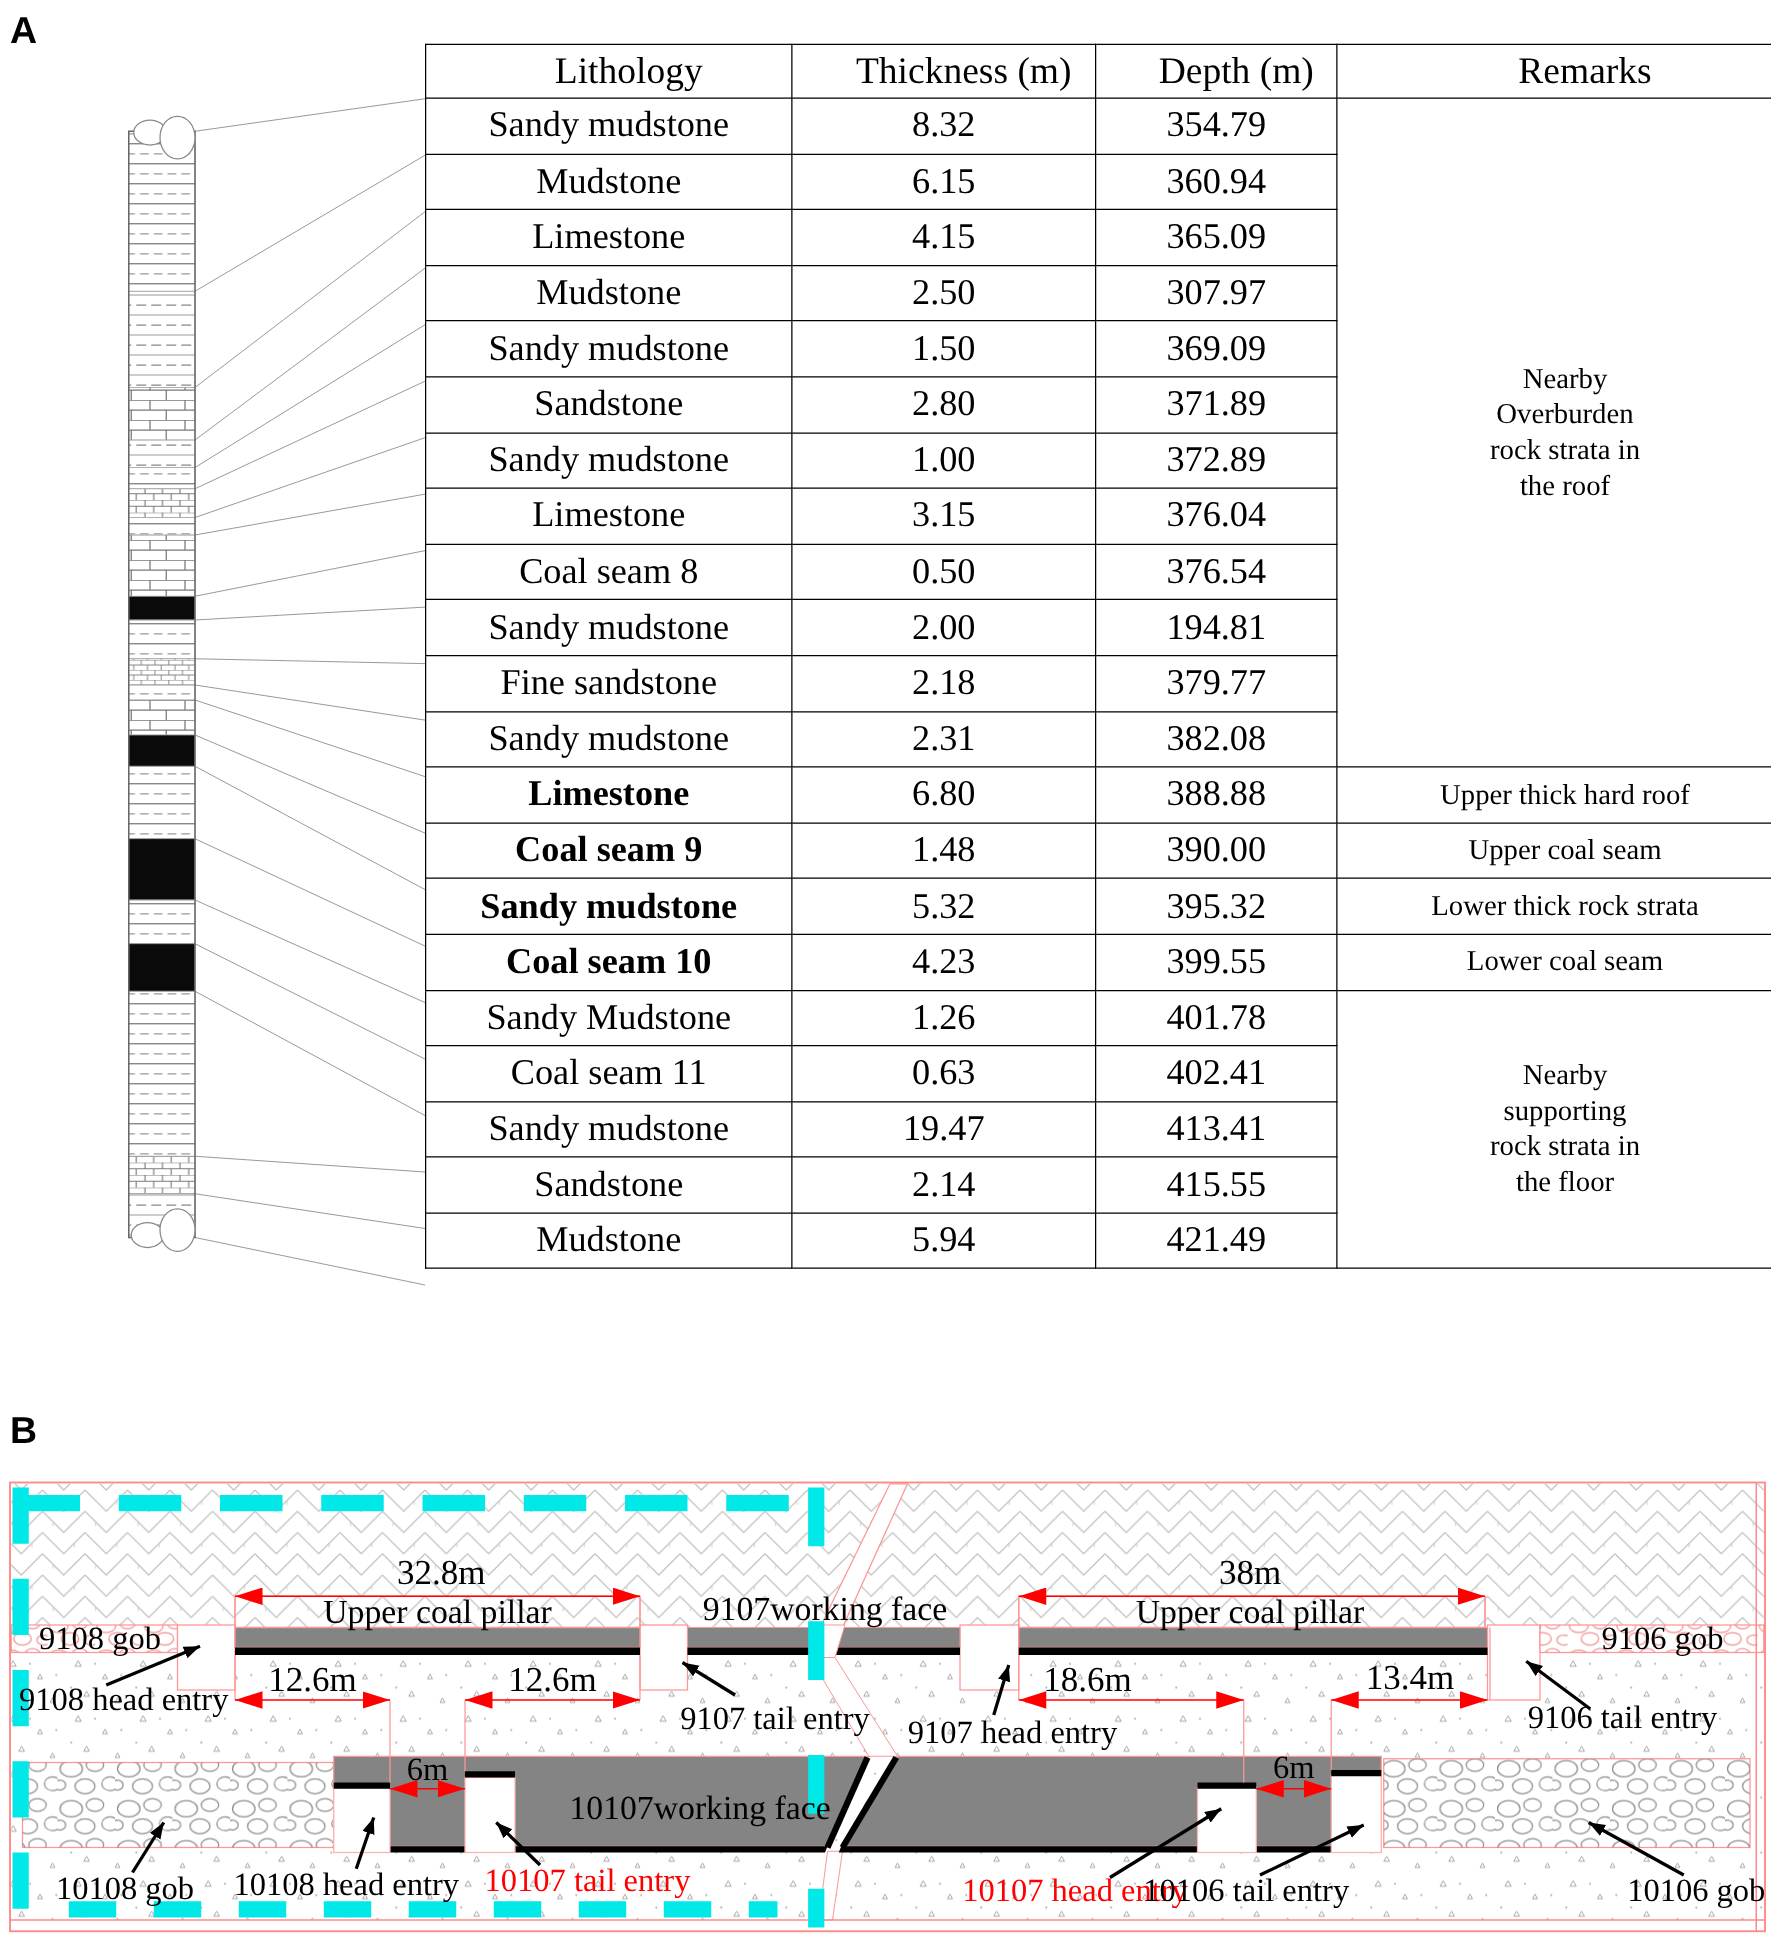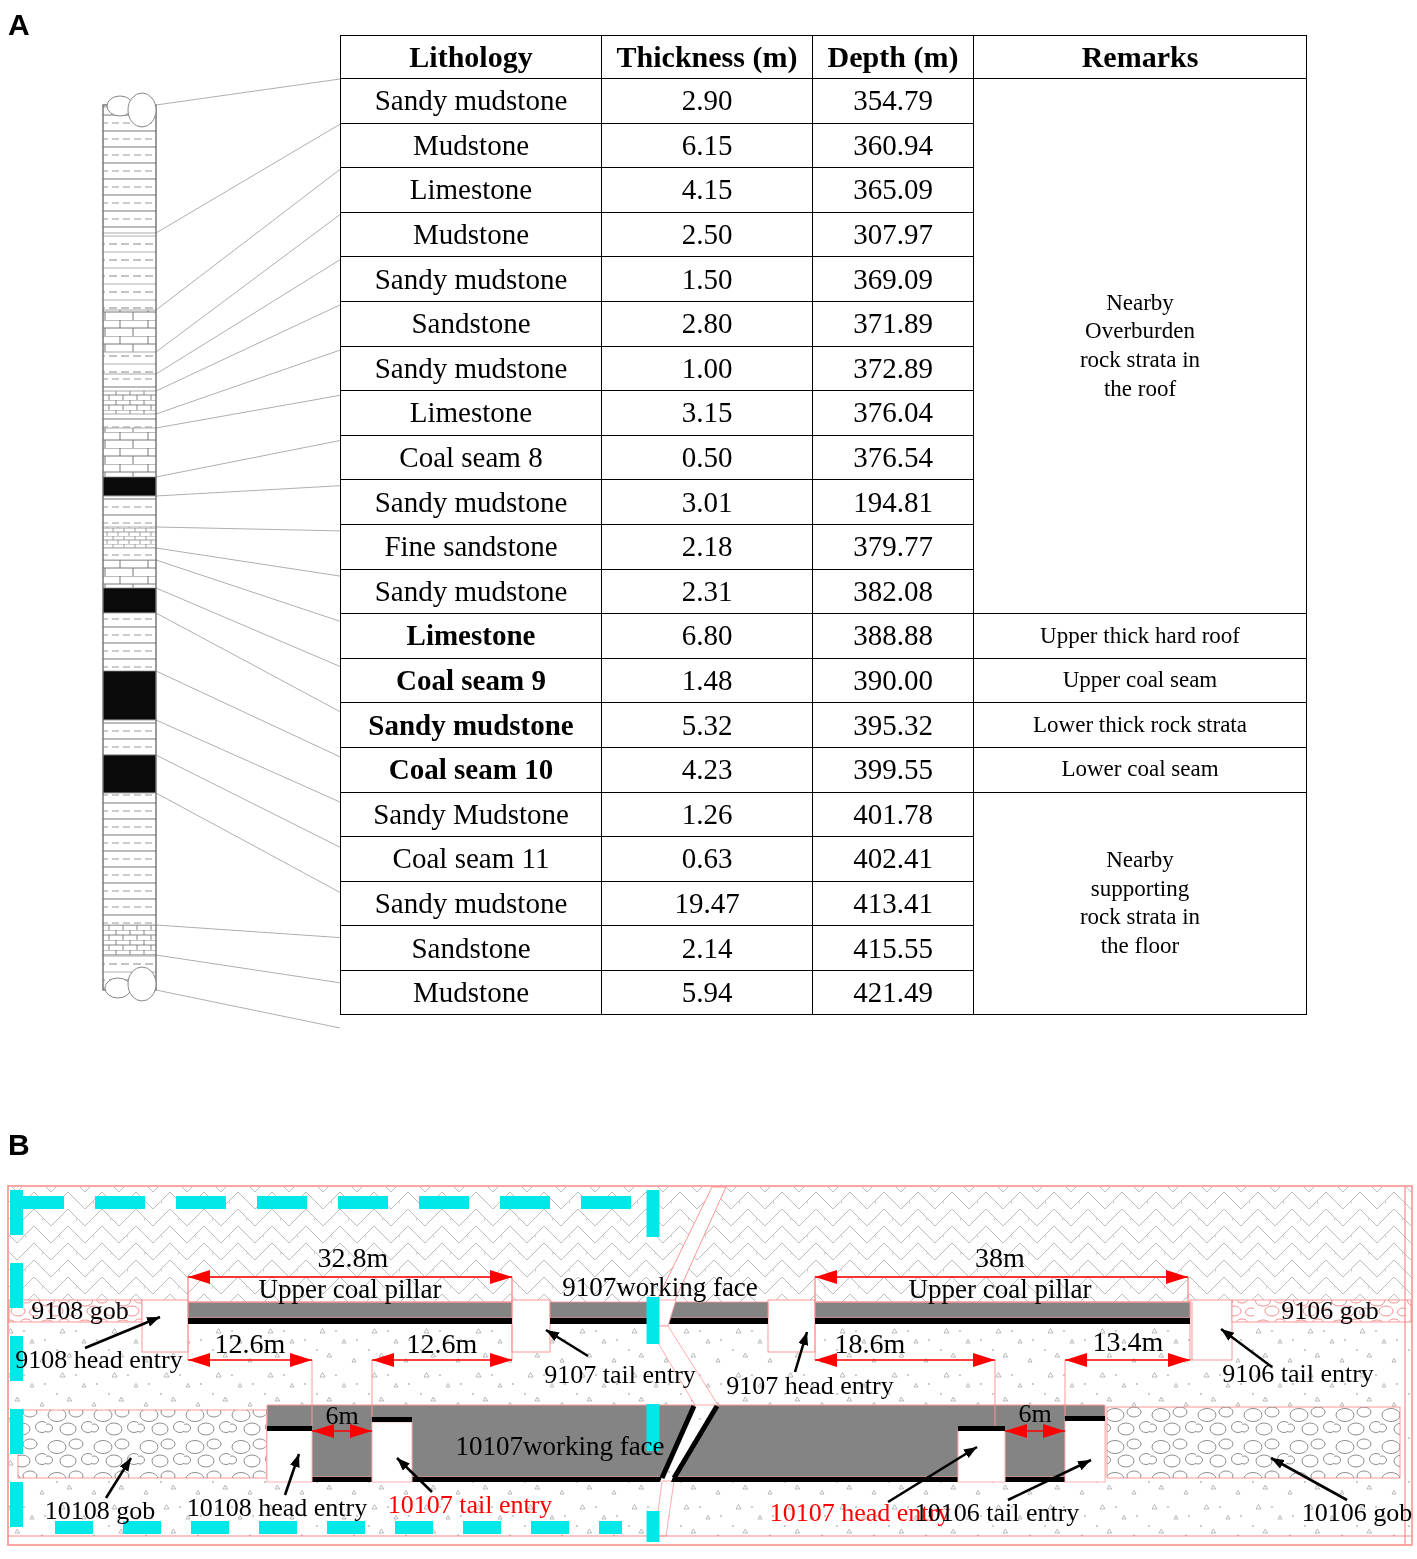--- a/index.html
+++ b/index.html
@@ -5,21 +5,21 @@
   html,body{margin:0;padding:0;background:#fff;}
   #canvas{position:relative;width:1417px;height:1559px;background:#fff;overflow:hidden;
           font-family:"Liberation Serif", serif;}
   .panel-letter{position:absolute;font-family:"Liberation Sans", sans-serif;
                 font-weight:bold;font-size:30px;color:#000;}
   
   #lith-table{position:absolute;left:340px;top:35px;width:962px;border-collapse:collapse;
               table-layout:fixed;}
   #lith-table th,#lith-table td{border:1.6px solid #000;text-align:center;vertical-align:middle;
               padding:0;color:#000;overflow:hidden;}
-  #lith-table th{height:42px;font-size:30px;font-weight:bold;}
+  #lith-table th{height:42px;font-size:30px;font-weight:normal;padding-left:32px;}
   #lith-table td{height:43.6px;font-size:29px;font-weight:normal;}
   #lith-table td.boldcell{font-weight:bold;}
   #lith-table td.remark{font-size:23px;white-space:pre-line;line-height:1.25;}
   .svg-abs{position:absolute;left:0;}
   text{font-family:"Liberation Serif", serif;fill:#000;}
   text.red{fill:#fe0000;}
   text.dim{font-size:28px;}
   text.lab{font-size:26px;}
   text.big{font-size:27px;}
 </style>
@@ -113,21 +113,21 @@
         <tr>
           <th style="width: 260px;">Lithology</th>
           <th style="width: 210px;">Thickness (m)</th>
           <th style="width: 160px;">Depth (m)</th>
           <th style="width: 332px;">Remarks</th>
         </tr>
       </thead>
     <tbody>
         <tr>
           <td>Sandy mudstone</td>
-          <td>2.90</td>
+          <td>8.32</td>
           <td>354.79</td>
           <td class="remark" rowspan="12">Nearby
 Overburden
 rock strata in
 the roof</td>
         </tr>
         <tr>
           <td>Mudstone</td>
           <td>6.15</td>
           <td>360.94</td>
@@ -162,21 +162,21 @@
           <td>3.15</td>
           <td>376.04</td>
         </tr>
         <tr>
           <td>Coal seam 8</td>
           <td>0.50</td>
           <td>376.54</td>
         </tr>
         <tr>
           <td>Sandy mudstone</td>
-          <td>3.01</td>
+          <td>2.00</td>
           <td>194.81</td>
         </tr>
         <tr>
           <td>Fine sandstone</td>
           <td>2.18</td>
           <td>379.77</td>
         </tr>
         <tr>
           <td>Sandy mudstone</td>
           <td>2.31</td>

